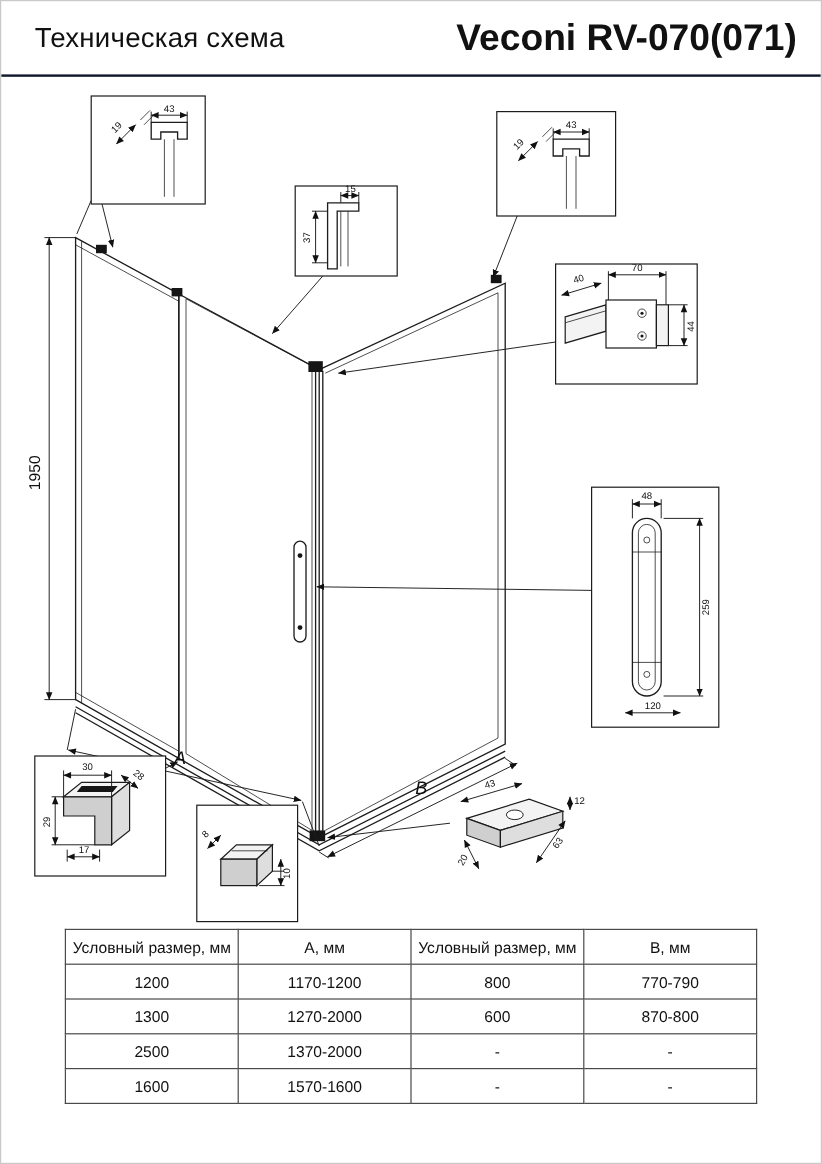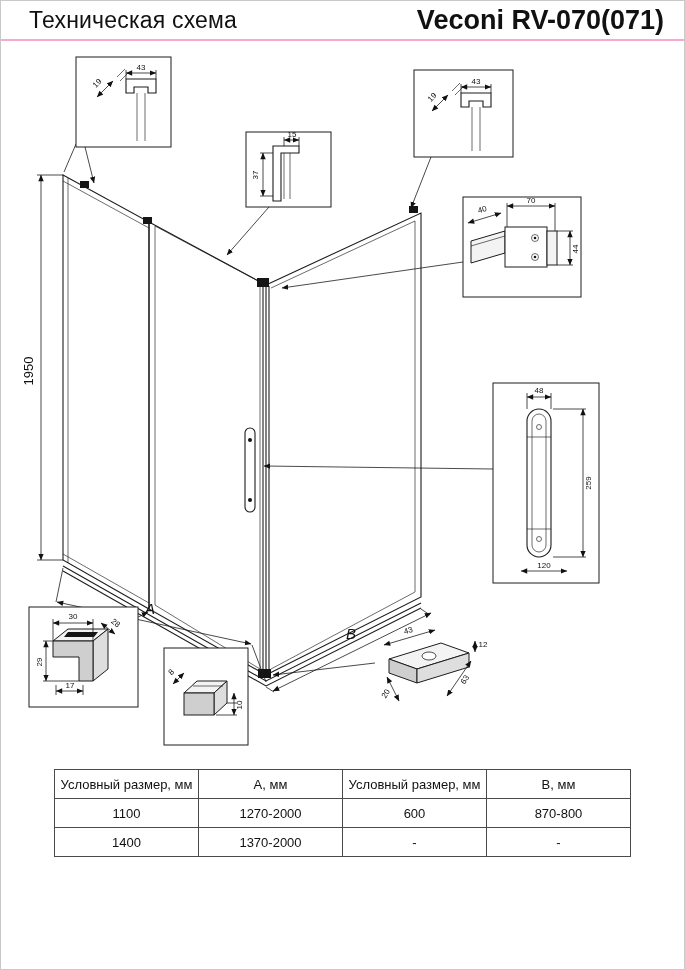--- a/index.html
+++ b/index.html
@@ -3,38 +3,38 @@
 <meta charset="utf-8">
 <style>
   html,body{margin:0;padding:0;background:#e9e9e9;}
   .page{
     position:relative;width:685px;height:970px;margin:0 auto;background:#fff;
     border:1px solid #c9c9c9;box-sizing:border-box;overflow:hidden;
     font-family:"Liberation Sans",sans-serif;color:#111;
   }
   .hdr{
     display:flex;justify-content:space-between;align-items:center;
-    height:40px;padding:0 20px 0 28px;border-bottom:2px solid #f9a8d4;box-sizing:border-box;
+    height:63px;padding:0 20px 0 28px;border-bottom:2px solid #0f172a;box-sizing:border-box;
   }
   .hdr .title{font-size:23px;font-weight:400;letter-spacing:.2px;}
-  .hdr .model{font-size:27px;font-weight:700;}
+  .hdr .model{font-size:31px;font-weight:700;}
   svg{display:block;}
   .ln{fill:none;stroke:#1c1c1c;stroke-width:1.1;}
   .thin{fill:none;stroke:#1c1c1c;stroke-width:.65;}
   .dim{fill:none;stroke:#1c1c1c;stroke-width:.8;}
   .box{fill:#fff;stroke:#1c1c1c;stroke-width:1;}
   .dark{fill:#151515;stroke:none;}
   .f1{fill:#f3f3f3;stroke:#1c1c1c;stroke-width:1;}
   .f2{fill:#dedede;stroke:#1c1c1c;stroke-width:1;}
   .f3{fill:#cfcfcf;stroke:#1c1c1c;stroke-width:1;}
   text{font-family:"Liberation Sans",sans-serif;fill:#111;}
   .t8{font-size:8px;text-anchor:middle;}
   .t13{font-size:13px;text-anchor:middle;}
   .ti{font-size:15px;font-style:italic;text-anchor:middle;}
-  .tblwrap{width:577px;margin:18px auto 0;}
+  .tblwrap{width:577px;margin:0 auto 0;}
   table{border-collapse:collapse;width:100%;table-layout:fixed;font-size:13px;}
   th,td{border:1px solid #4a4a4a;text-align:center;vertical-align:middle;
         height:28px;padding:0 4px;font-weight:400;}
 </style>
 </head>
 <body>
 
 <div class="page">
 
   <div class="hdr">
@@ -243,28 +243,40 @@
       <thead>
         <tr>
           <th>Условный размер, мм</th>
           <th>А, мм</th>
           <th>Условный размер, мм</th>
           <th>В, мм</th>
         </tr>
       </thead>
       <tbody>
         <tr>
-          <td>1100</td>
+          <td>1200</td>
+          <td>1170-1200</td>
+          <td>800</td>
+          <td>770-790</td>
+        </tr>
+        <tr>
+          <td>1300</td>
           <td>1270-2000</td>
           <td>600</td>
           <td>870-800</td>
         </tr>
         <tr>
-          <td>1400</td>
+          <td>2500</td>
           <td>1370-2000</td>
+          <td>-</td>
+          <td>-</td>
+        </tr>
+        <tr>
+          <td>1600</td>
+          <td>1570-1600</td>
           <td>-</td>
           <td>-</td>
         </tr>
       </tbody>
     </table>
   </div>
 
 </div>
 
 </body></html>

